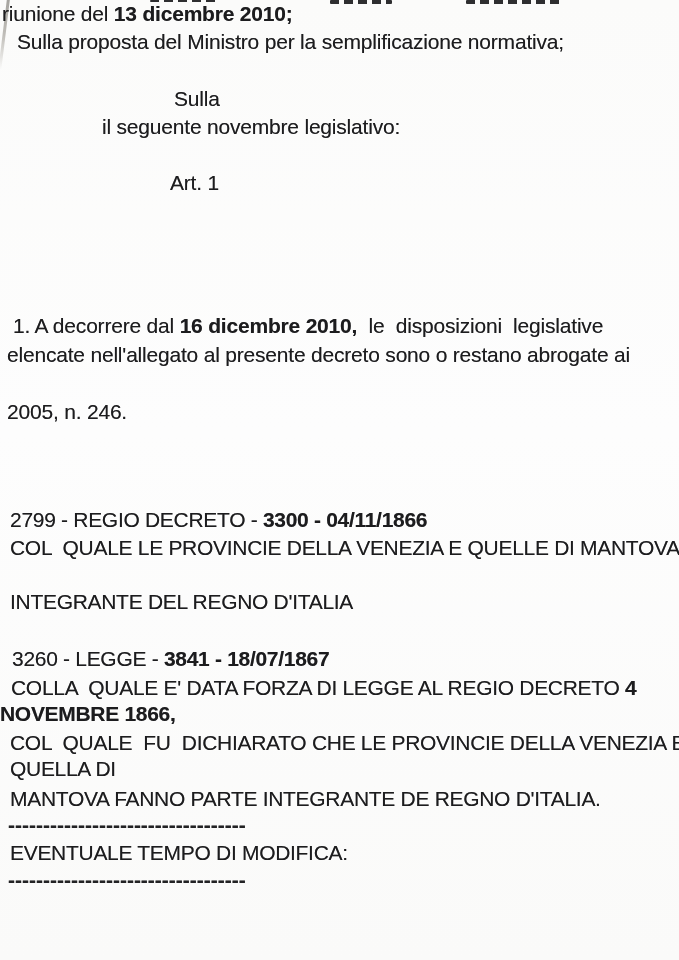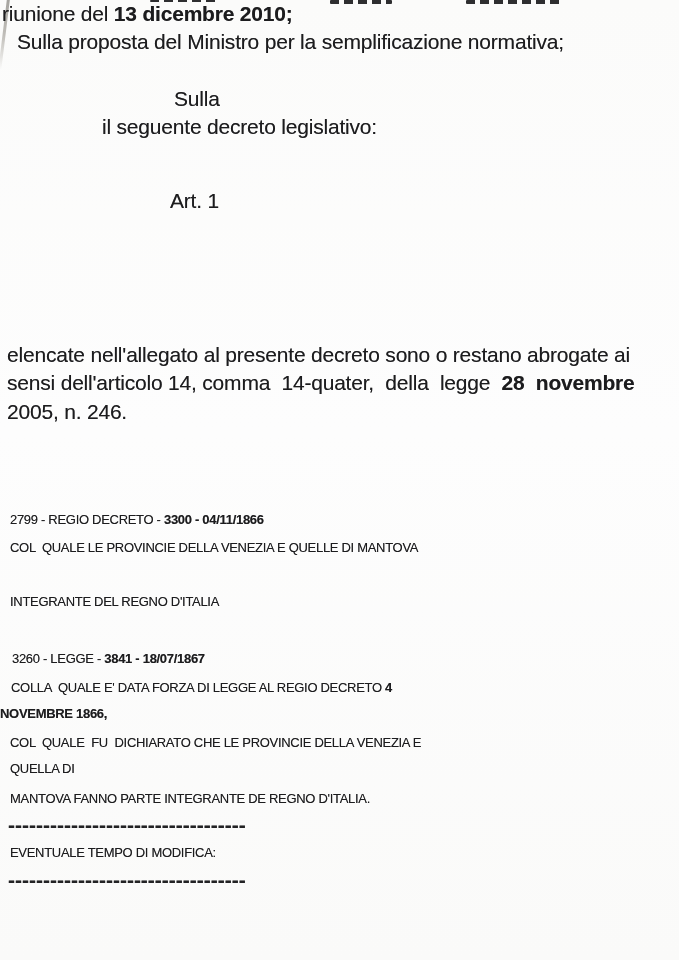--- a/index.html
+++ b/index.html
@@ -18,21 +18,21 @@
     padding-left: 16px;
   }
   .line {
     position: absolute;
     white-space: pre;
     line-height: 28px;
     color: #1c1c1e;
     text-shadow: 0 0 0.4px rgba(40,40,42,0.55);
   }
   .body { font-size: 21px; letter-spacing: -0.2px; }
-  .caps { font-size: 13px; letter-spacing: -0.3px; }
+  .caps { font-size: 21px; letter-spacing: -0.3px; }
   .b    { font-weight: 700; }
   .dashes { font-size: 21px; letter-spacing: 0; font-weight: 700; color: #222224; }
   
   .streak {
     position: absolute;
     left: 3px; top: -8px;
     width: 3px; height: 78px;
     background: linear-gradient(180deg, #8f8d88 0%, #b5b2ac 55%, rgba(197,194,188,0) 100%);
     transform: rotate(7deg);
     border-radius: 2px;
@@ -54,29 +54,29 @@
   <div class="frag" style="left:150px;width:66px;height:2px"></div>
   <div class="frag" style="left:330px;width:62px;height:4px"></div>
   <div class="frag" style="left:466px;width:94px;height:4px"></div>
 
   <div class="line body" style="left:2px;top:0px"><span>riunione del </span><span class="b">13 dicembre 2010;</span></div>
 
   <div class="line body" style="left:17px;top:28px">Sulla proposta del Ministro per la semplificazione normativa;</div>
 
   <div class="line body" style="left:174px;top:85px">Sulla</div>
 
-  <div class="line body" style="left:102px;top:113px">il seguente decreto legislativo:</div>
+  <div class="line body" style="left:102px;top:113px">il seguente novembre legislativo:</div>
 
-  <div class="line body" style="left:170px;top:187px">Art. 1</div>
+  <div class="line body" style="left:170px;top:169px">Art. 1</div>
 
 
+  <div class="line body" style="left:13px;top:312px"><span>1. A decorrere dal </span><span class="b">16 dicembre 2010,</span><span>  le  disposizioni  legislative</span></div>
 
   <div class="line body" style="left:7px;top:341px">elencate nell'allegato al presente decreto sono o restano abrogate ai</div>
 
-  <div class="line body" style="left:7px;top:369px"><span>sensi dell'articolo 14, comma  14-quater,  della  legge  </span><span class="b">28  novembre</span></div>
 
   <div class="line body" style="left:7px;top:398px">2005, n. 246.</div>
 
   <div class="line caps" style="left:10px;top:506px"><span>2799 - REGIO DECRETO - </span><span class="b">3300 - 04/11/1866</span></div>
 
   <div class="line caps" style="left:10px;top:534px">COL  QUALE LE PROVINCIE DELLA VENEZIA E QUELLE DI MANTOVA</div>
 
 
   <div class="line caps" style="left:10px;top:588px">INTEGRANTE DEL REGNO D'ITALIA</div>
 

